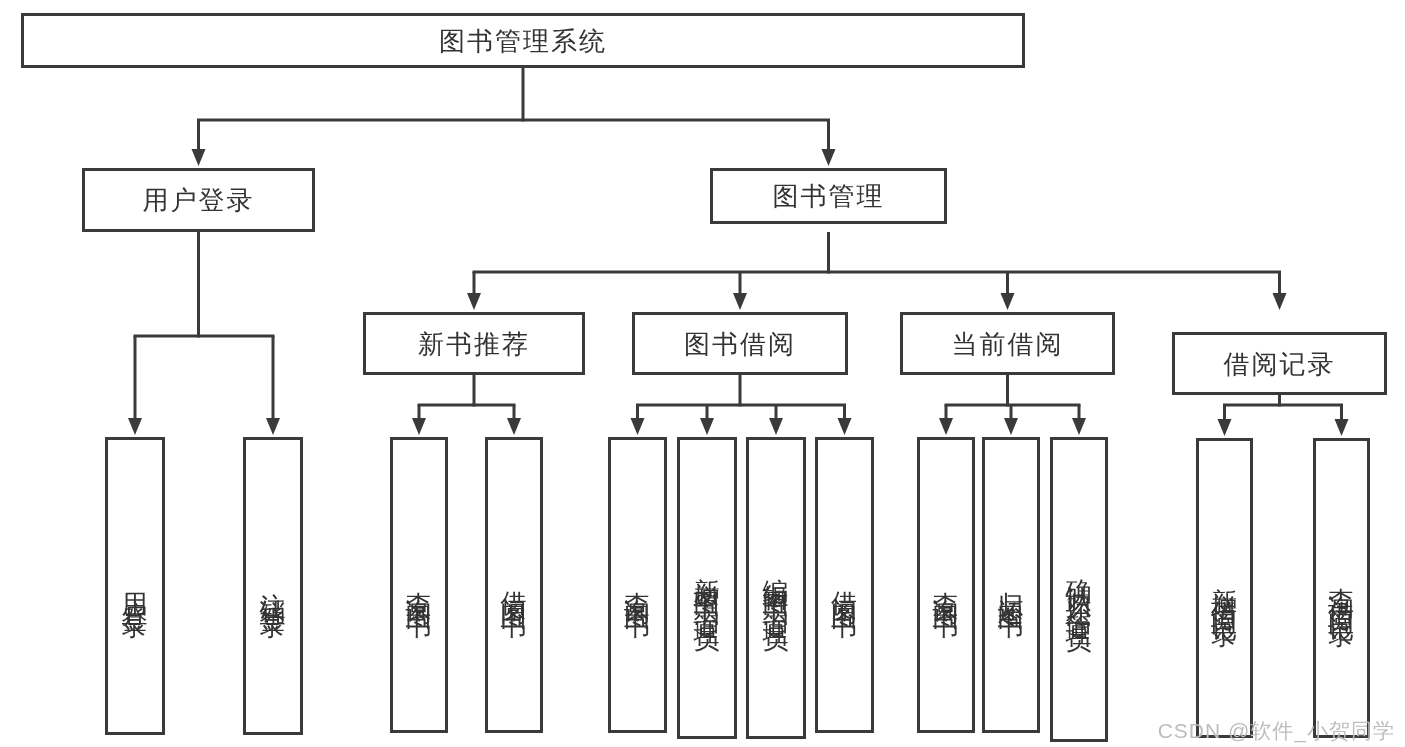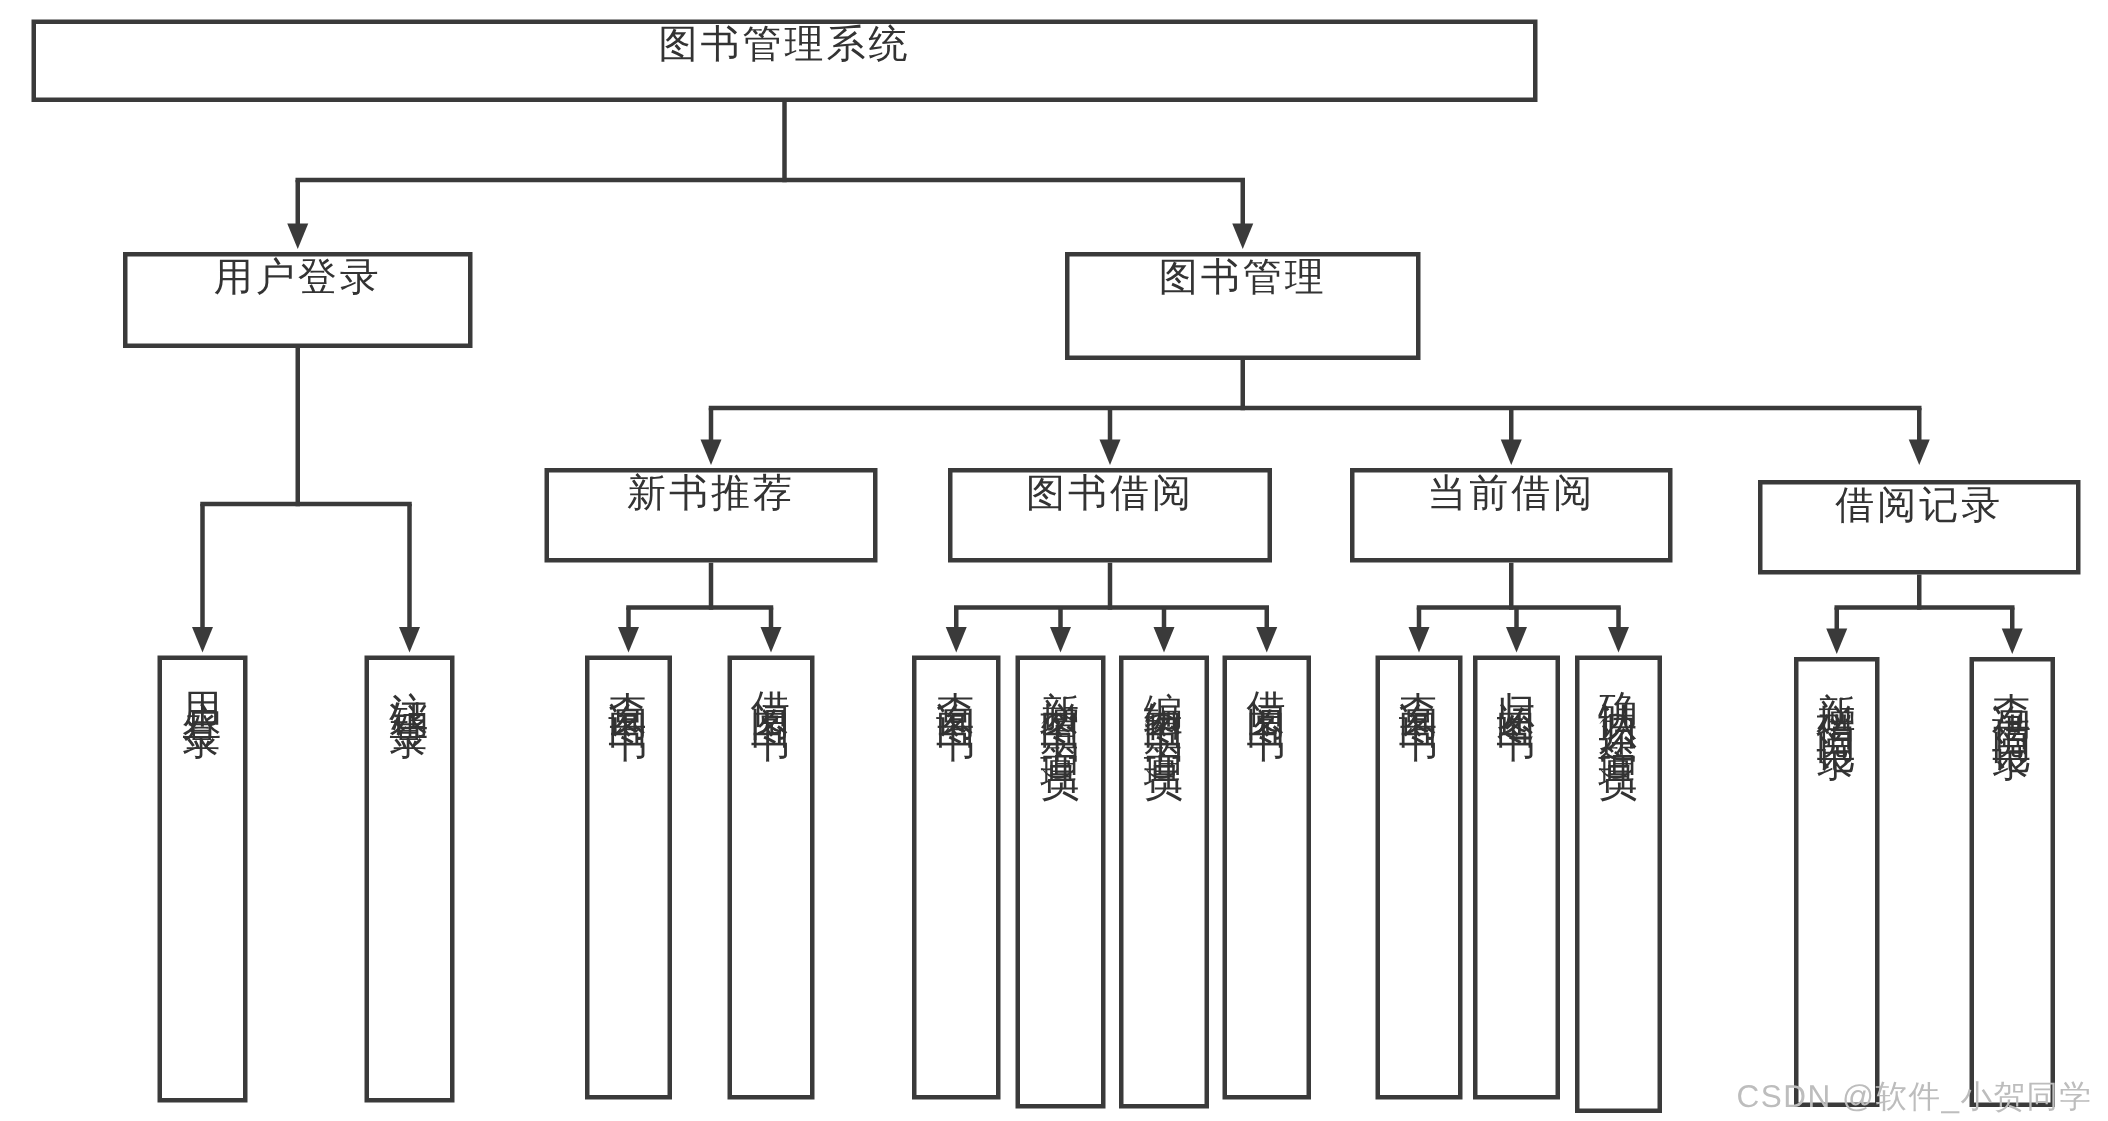--- a/index.html
+++ b/index.html
@@ -15,20 +15,21 @@
     position: absolute;
     left: 0; top: 0;
     z-index: 0;
   }
   .box {
     position: absolute;
     box-sizing: border-box;
     border: 3px solid #3a3a3a;
     background: #ffffff;
     display: flex;
+    align-items: center;
     justify-content: center;
     z-index: 1;
   }
   .box .lbl {
     color: #333333;
     font-size: 26px;
     letter-spacing: 2px;
     white-space: nowrap;
     line-height: 1;
   }
@@ -110,34 +111,34 @@
       <polygon points="1334.5,419 1348.5,419 1341.5,436" fill="#3a3a3a"></polygon>
     </svg>
 
   <div class="box h" style="left:21px; top:13px; width:1004px; height:55px">
     <span class="lbl">图书管理系统</span>
   </div>
 
   <div class="box h" style="left:82px; top:168px; width:233px; height:64px">
     <span class="lbl">用户登录</span>
   </div>
-  <div class="box h" style="left:710px; top:168px; width:237px; height:72px">
+  <div class="box h" style="left:710px; top:168px; width:237px; height:56px">
     <span class="lbl">图书管理</span>
   </div>
 
   <div class="box h" style="left:363px; top:312px; width:222px; height:63px">
     <span class="lbl">新书推荐</span>
   </div>
   <div class="box h" style="left:900px; top:312px; width:215px; height:63px">
     <span class="lbl">当前借阅</span>
   </div>
   <div class="box h" style="left:632px; top:312px; width:216px; height:63px">
     <span class="lbl">图书借阅</span>
   </div>
-  <div class="box h" style="left:1172px; top:320px; width:215px; height:63px">
+  <div class="box h" style="left:1172px; top:332px; width:215px; height:63px">
     <span class="lbl">借阅记录</span>
   </div>
 
   <div class="box v" style="left:105px; top:437px; width:60px; height:298px">
     <span class="lbl">用户登录</span>
   </div>
   <div class="box v" style="left:243px; top:437px; width:60px; height:298px">
     <span class="lbl">注销登录</span>
   </div>
 

